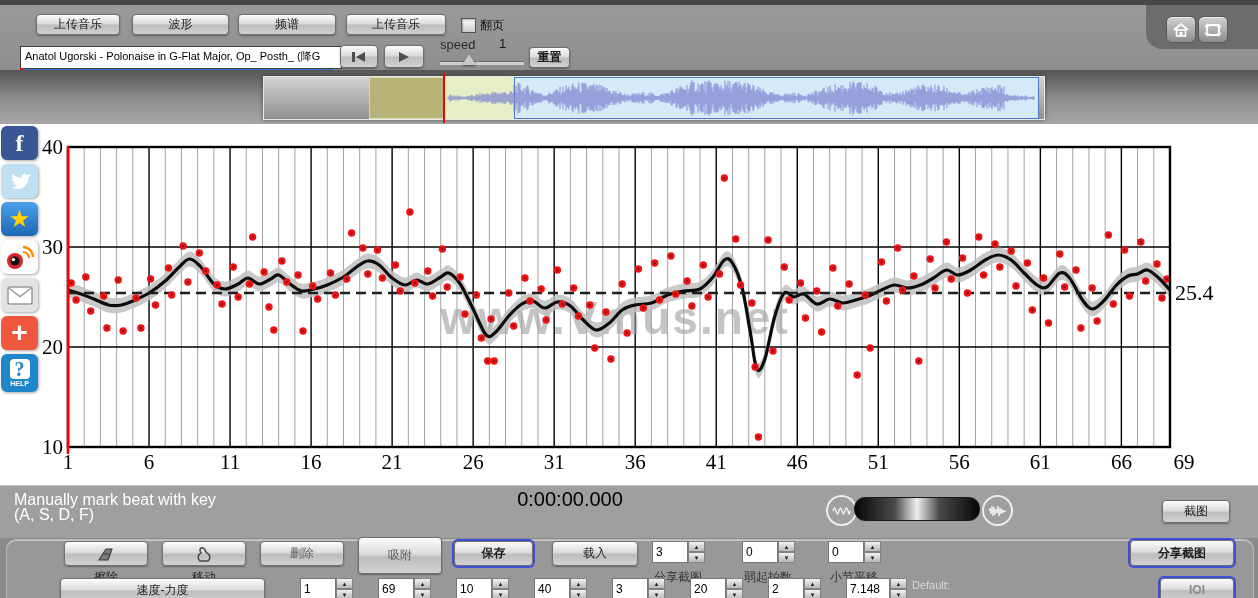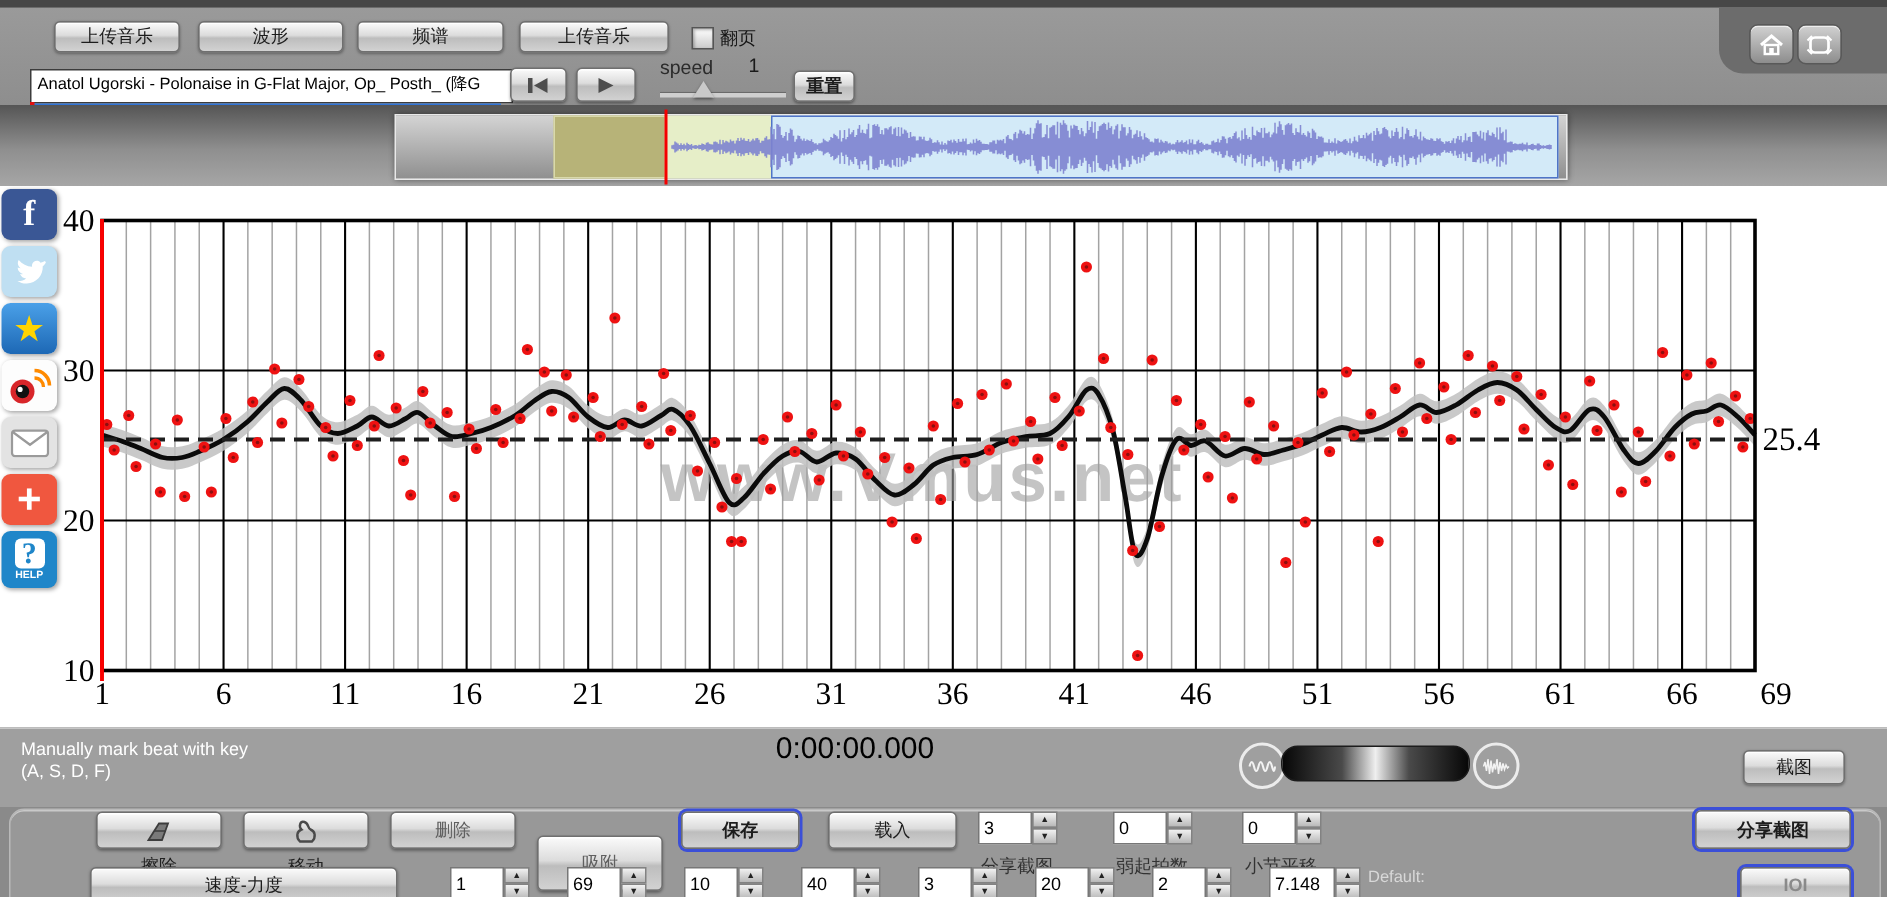--- a/index.html
+++ b/index.html
@@ -61,21 +61,21 @@
   .sic-wb{background:#fdfdfd}
   .sic-ml{background:#e3e3e3}
   .sic-pl{background:#f0573f;font:bold 28px "Liberation Sans",sans-serif}
   .sic-hp{background:#1f86c9;flex-direction:column;height:38px}
   .sic-hp .q{font:bold 20px "Liberation Serif",serif;line-height:20px;background:#fff;color:#1f86c9;
              width:20px;height:20px;border-radius:4px;text-align:center;margin-top:2px}
   .sic-hp .h{font:bold 7px "Liberation Sans",sans-serif;color:#fff;line-height:10px}
   
   .statusbar{position:absolute;left:0;top:485px;width:1258px;height:52px;background:#9f9f9f;
              border-top:1px solid #c6c6c6}
-  .hint{position:absolute;left:14px;top:6px;font-size:12px;color:#fff;line-height:15px}
+  .hint{position:absolute;left:14px;top:6px;font-size:16px;color:#fff;line-height:15px}
   .t1{position:absolute;left:420px;top:2px;width:300px;text-align:center;font-size:20px;color:#000000}
   .t2{position:absolute;left:420px;top:24px;width:300px;text-align:center;font-size:20px;color:#646464}
   .zicon{position:absolute;width:27px;height:27px;border-radius:50%;border:2px solid #ececec;
          display:flex;align-items:center;justify-content:center;cursor:pointer}
   .pill{position:absolute;left:854px;top:11px;width:124px;height:22px;border-radius:11px;cursor:pointer;
         background:linear-gradient(90deg,#070707,#4a4a4a 32%,#efefef 50%,#4a4a4a 68%,#070707);
         border:1px solid #1c1c1c}
   
   .panel{position:absolute;left:0;top:537px;width:1258px;height:61px}
   .panelbg{position:absolute;left:6px;top:2px;width:1246px;height:70px;background:#989898;
@@ -598,21 +598,21 @@
   <div class="tlabel" style="left:64px;top:32px">擦除</div>
 
   <button class="btn" style="left:162px;top:4px;width:84px;height:25px">
     <svg width="20" height="18" viewBox="0 0 20 18">
       <path d="M6 16 C3 13 4 9 7 8 C5 6 6 2 9 3 C12 4 11 7 13 8 C16 9 17 13 14 16 Z" fill="none" stroke="#4a4a4a" stroke-width="1.6"></path>
     </svg>
   </button>
   <div class="tlabel" style="left:162px;top:32px">移动</div>
 
   <button class="btn dim" style="left:260px;top:4px;width:84px;height:25px">删除</button>
-  <button class="btn dim" style="left:358px;top:20px;width:84px;height:37px">吸附</button>
+  <button class="btn dim" style="left:358px;top:0;width:84px;height:37px">吸附</button>
   <button class="btn focus" style="left:454px;top:4px;width:79px;height:25px">保存</button>
   <button class="btn" style="left:552px;top:4px;width:86px;height:25px">载入</button>
 
   <span class="spin" style="left:652px;top:4px">
       <input value="3" style="width: 36px;" readonly="">
       <span class="arr">
         <button>▲</button>
         <button>▼</button>
       </span>
     </span>

